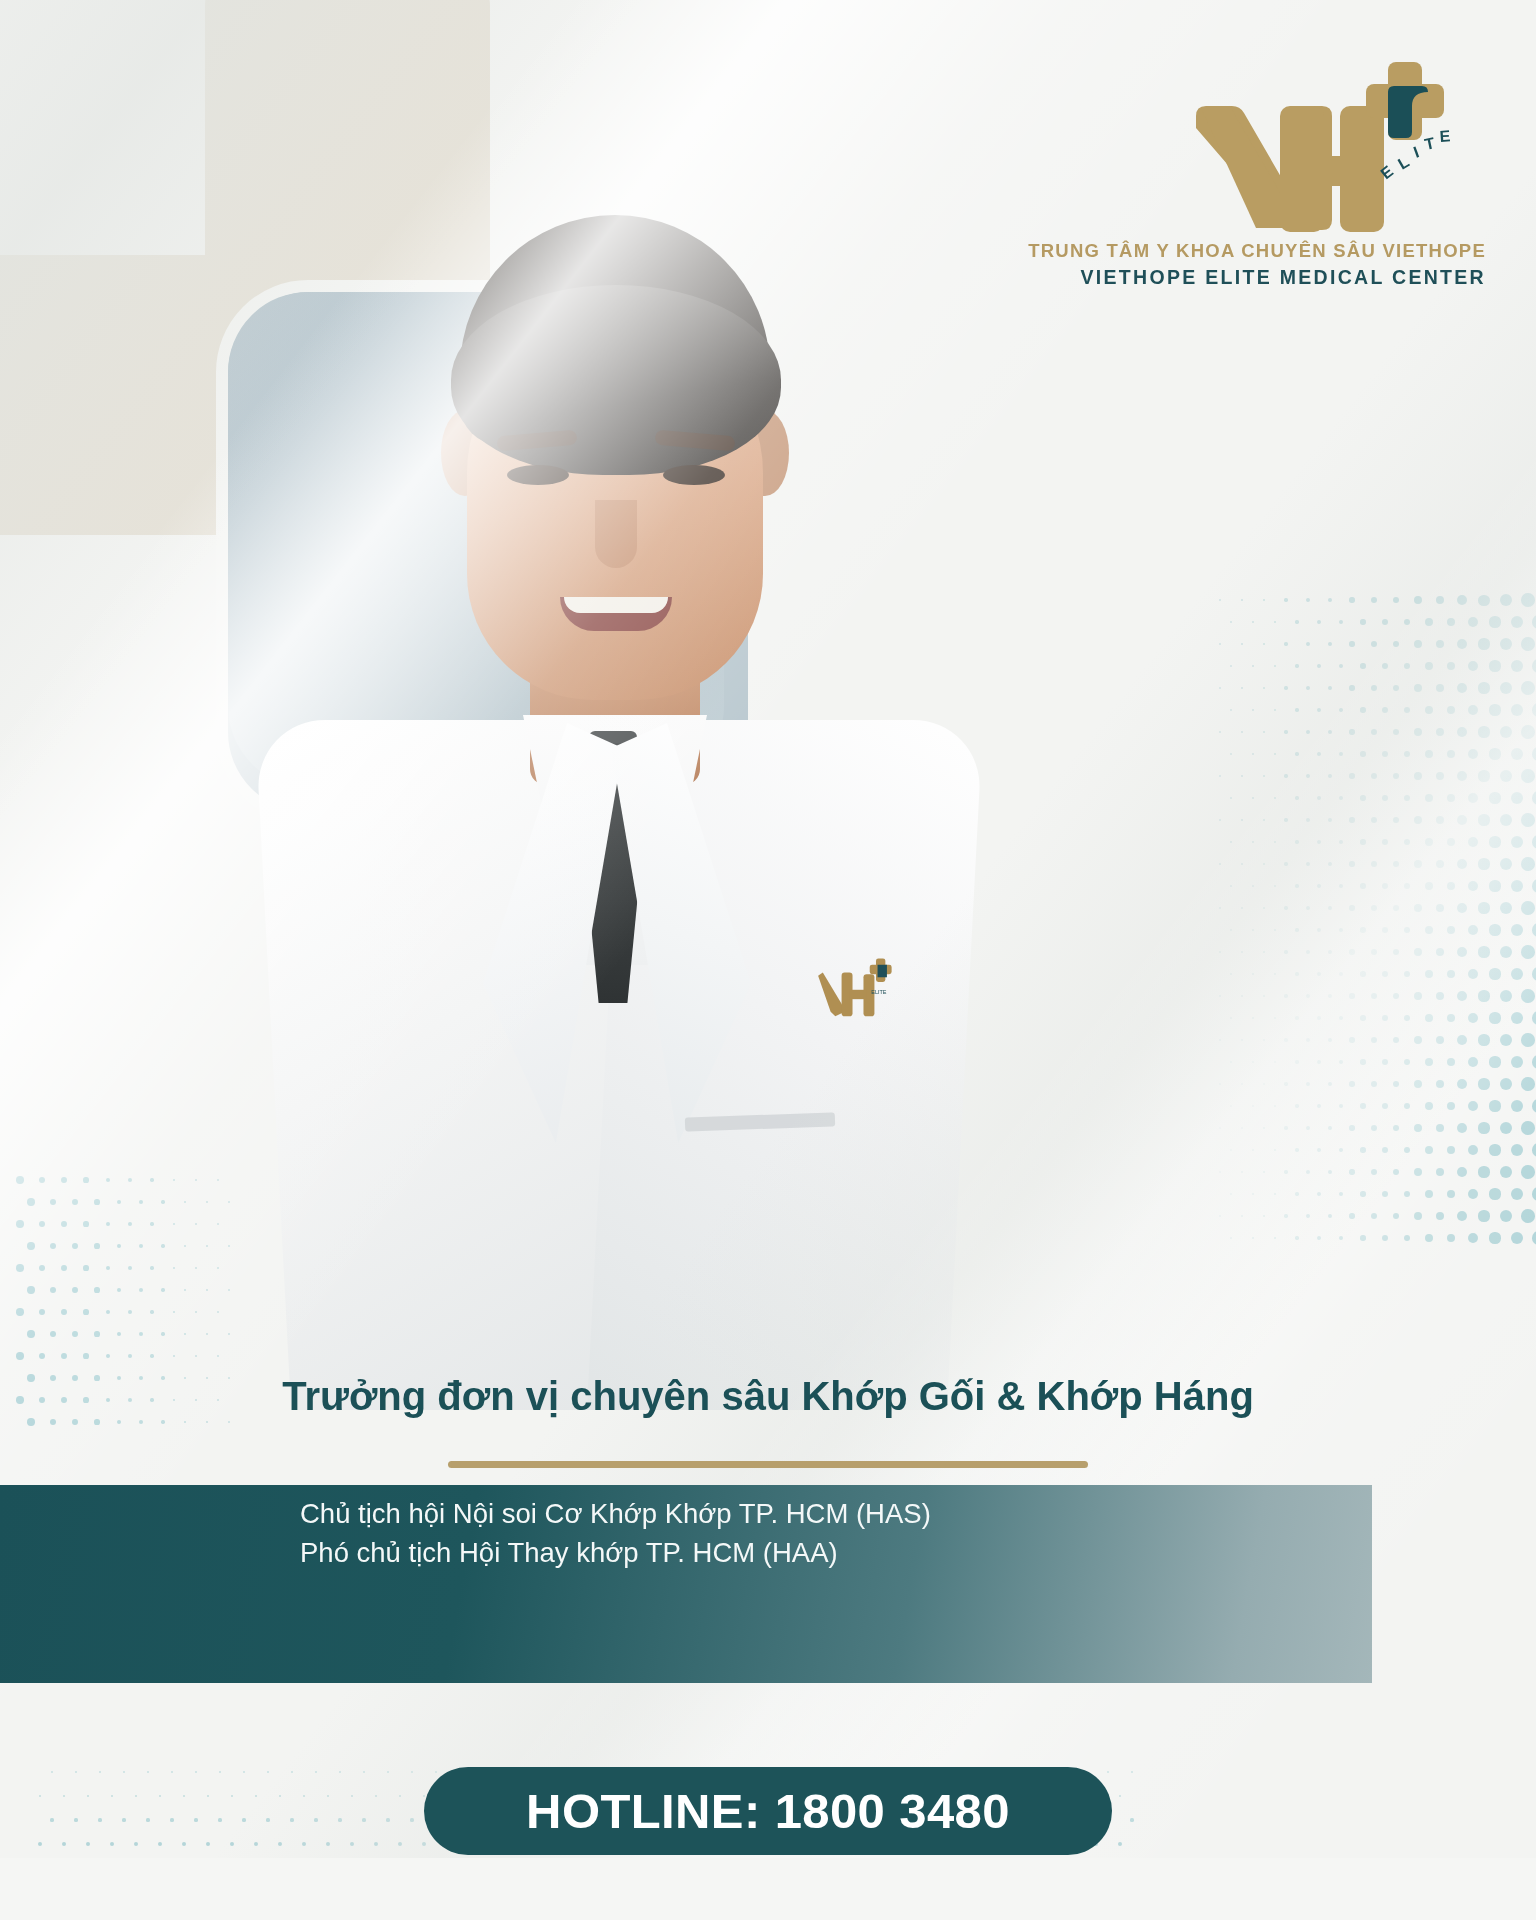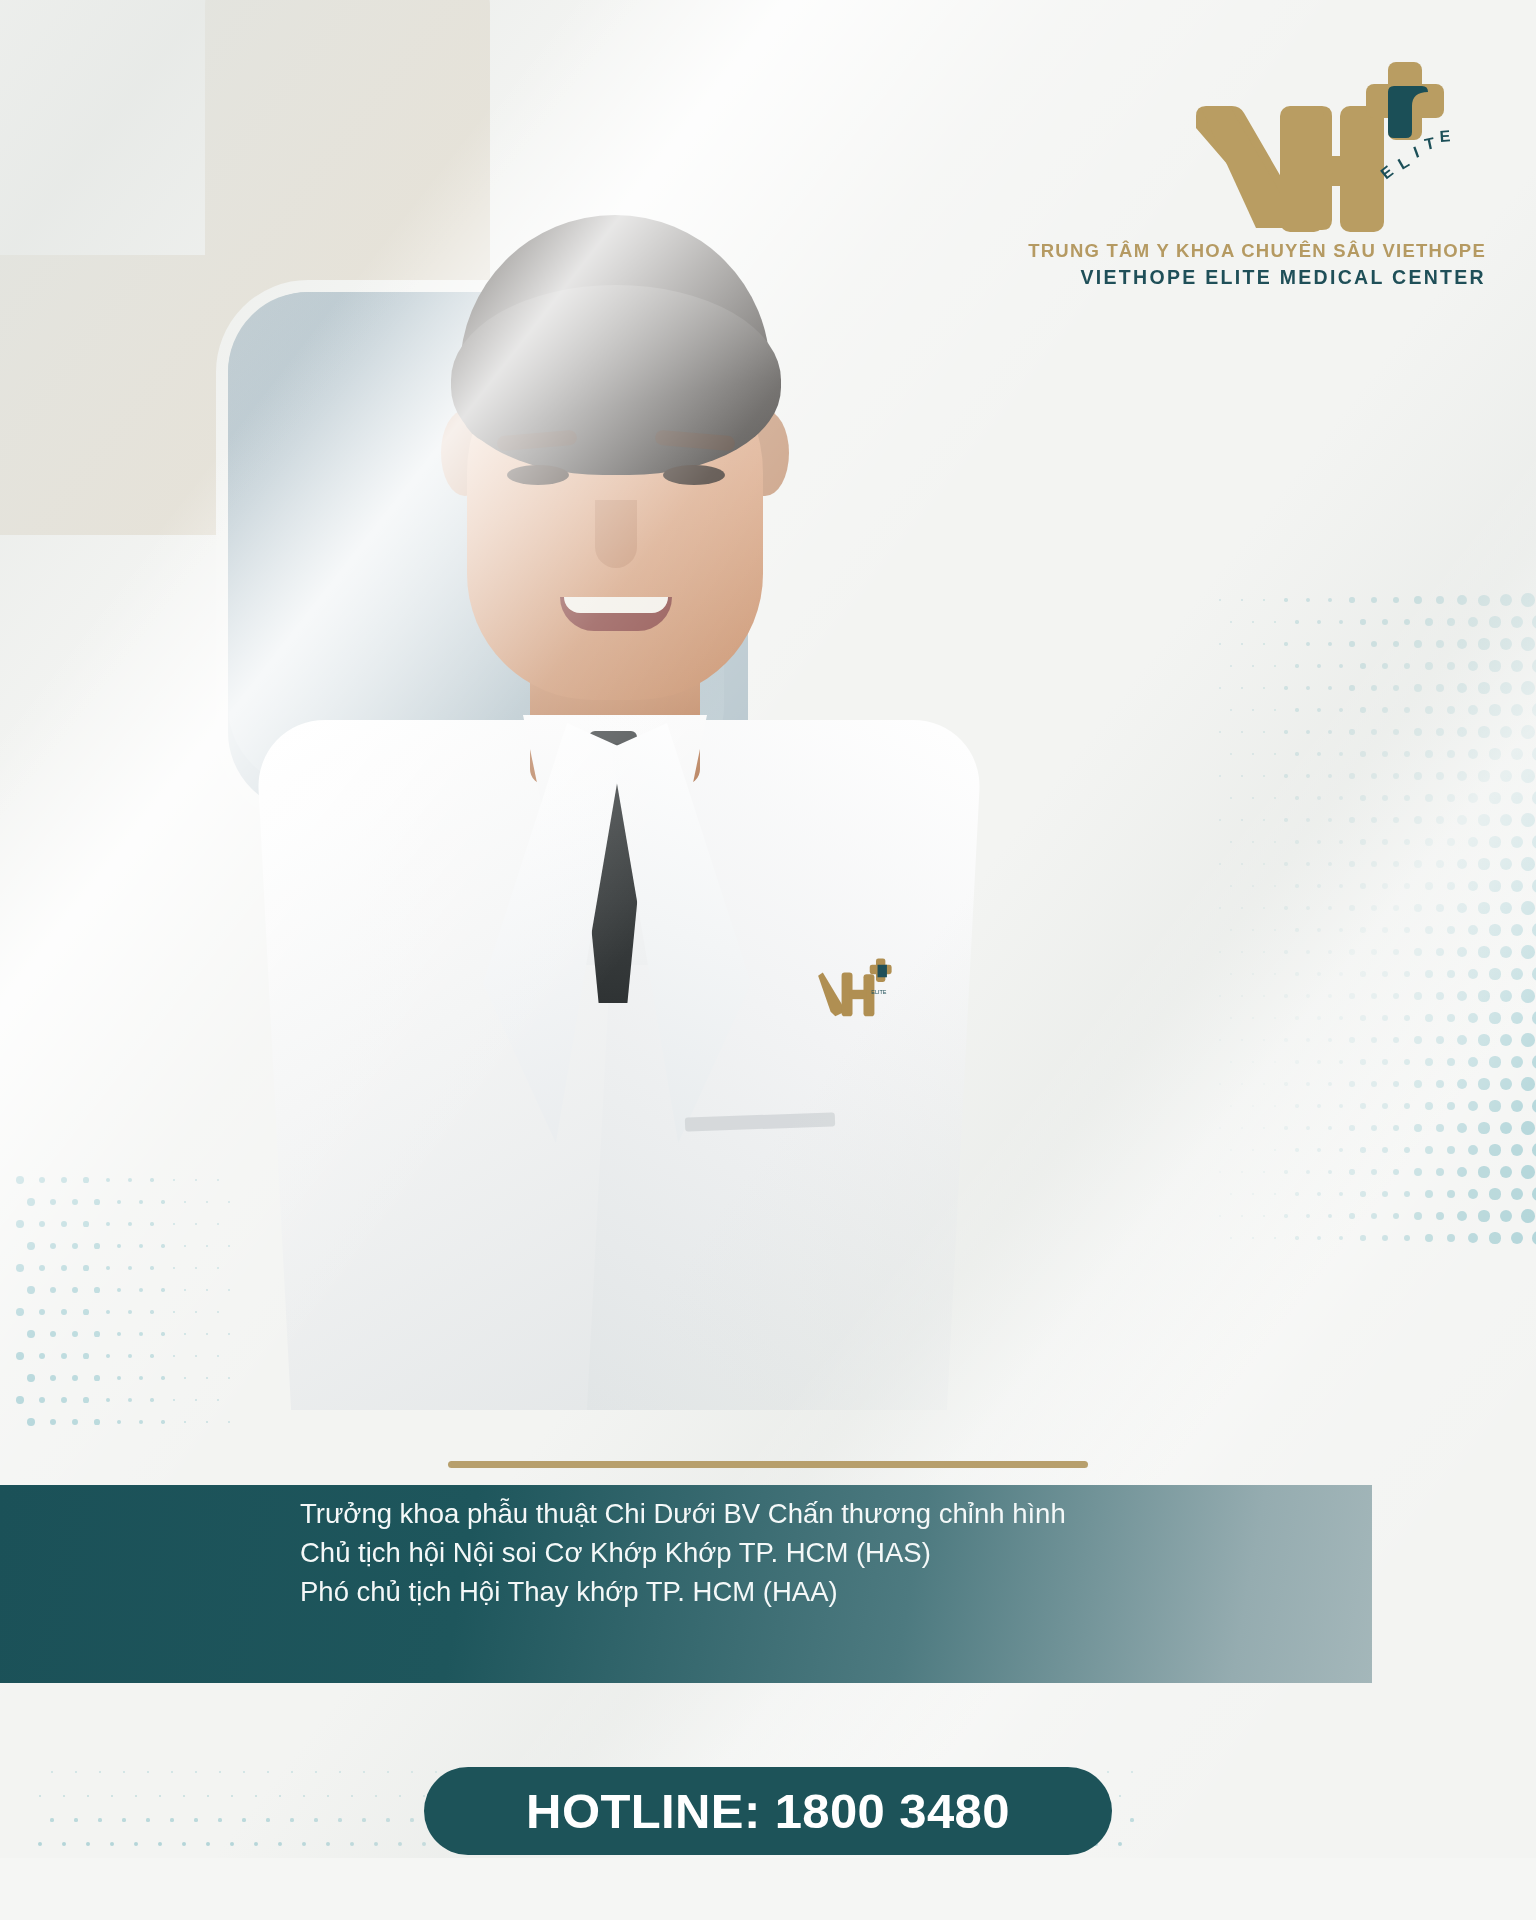--- a/index.html
+++ b/index.html
@@ -1064,25 +1064,25 @@
         <text x="214" y="112" transform="rotate(-30 214 112)">L</text>
         <text x="228" y="100" transform="rotate(-20 228 100)">I</text>
         <text x="238" y="92" transform="rotate(-12 238 92)">T</text>
         <text x="252" y="84" transform="rotate(-4 252 84)">E</text>
       </g>
     </svg>
     <div class="brand-line1">TRUNG TÂM Y KHOA CHUYÊN SÂU VIETHOPE</div>
     <div class="brand-line2">VIETHOPE ELITE MEDICAL CENTER</div>
   </div>
 
+  <div class="subtitle">Trưởng đơn vị chuyên sâu Khớp Gối &amp; Khớp Háng</div>
   <div class="divider"></div>
 
   <div class="cred-band"></div>
   <div class="cred-list" id="cred-list">
-      <div class="cred-line">Trưởng khoa phẫu thuật Chi Dưới BV Chấn thương chỉnh hình</div>
       <div class="cred-line">Chủ tịch hội Nội soi Cơ Khớp Khớp TP. HCM (HAS)</div>
       <div class="cred-line">Phó chủ tịch Hội Thay khớp TP. HCM (HAA)</div>
     </div>
 
   <div class="hotline">
     <span>HOTLINE: 1800 3480</span>
   </div>
 
   <div class="bottom-strip"></div>
 </div>

